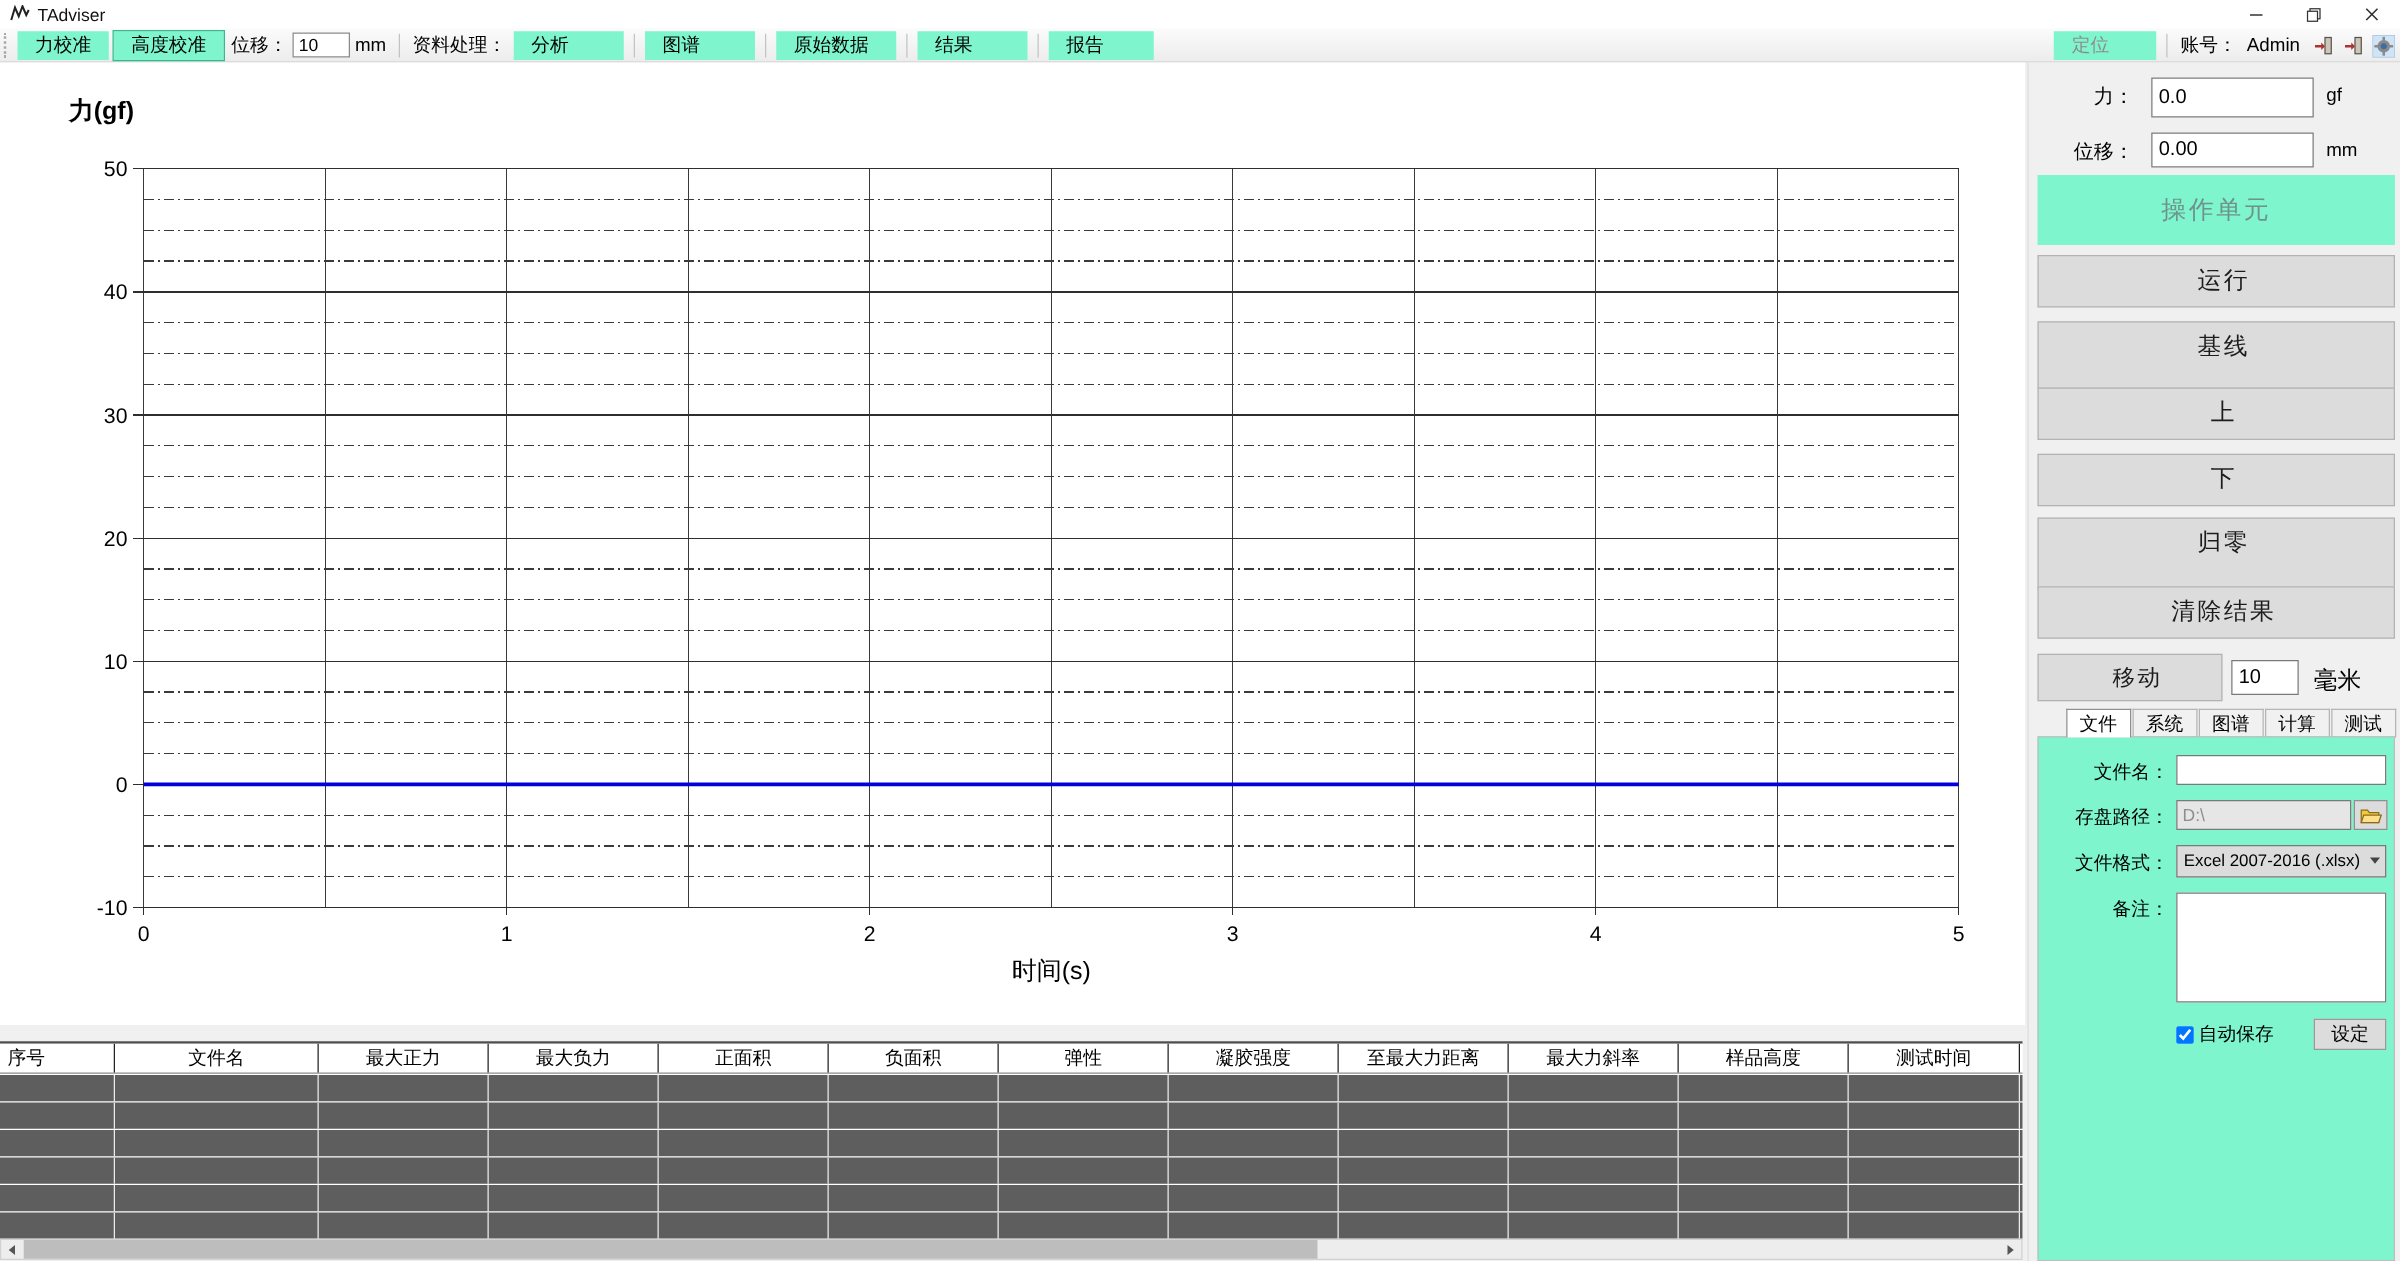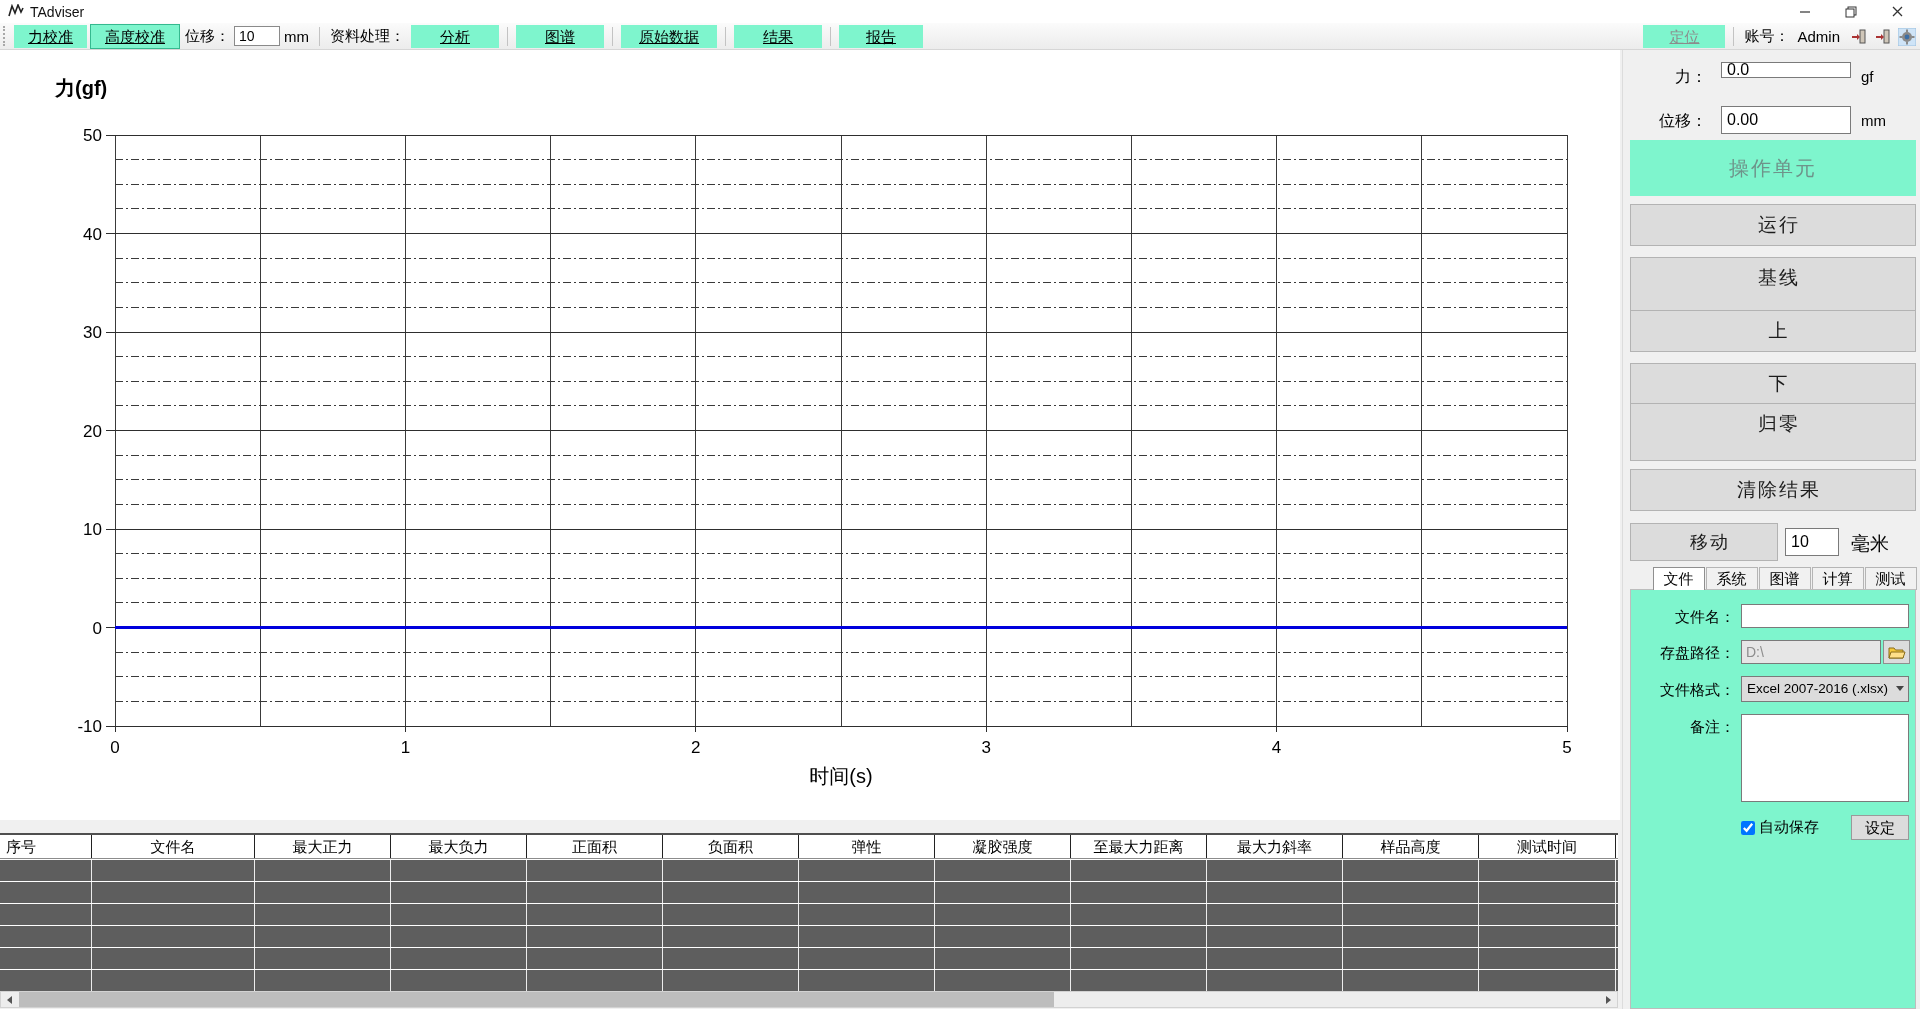--- a/index.html
+++ b/index.html
@@ -11,22 +11,22 @@
   .app-logo { position:absolute; left:8px; top:4px; width:16px; height:14px; }
   .app-title { position:absolute; left:30px; top:4px; font-size:14px; color:#111; }
   .winbtns { position:absolute; right:0; top:0; height:23px; display:flex; }
   .winbtn { width:46px; height:23px; display:flex; align-items:center; justify-content:center; }
 
   
   .toolbar { position:absolute; left:0; top:23px; width:1920px; height:27px;
     background:linear-gradient(#fbfbfb,#ececec); border-bottom:1px solid #d6d6d6;
     display:flex; align-items:center; font-size:15px; color:#000; }
   .grip { width:4px; height:20px; border-left:2px dotted #a8a8a8; margin:0 5px 0 3px; }
-  .tbtn { background:#7ef5cd; color:#000; text-align:center; padding:3px 14px; margin:0 2px;
-    font-size:15px; line-height:17px; cursor:default;text-decoration:underline; }
+  .tbtn { background:#7ef5cd; color:#000; padding:3px 14px; margin:0 2px;
+    font-size:15px; line-height:17px; cursor:default; }
   .tbtn.sel { outline:1px solid #35b98f; }
   .tlabel { margin:0 4px; }
   .vsep { width:1px; height:19px; background:#c3c3c3; margin:0 6px; }
   .tinput { width:46px; height:20px; border:1px solid #8a8a8a; background:#fff; font-size:14px;
     padding:1px 4px; font-family:inherit; }
   .toolbar-right { position:absolute; right:4px; top:2px; display:flex; align-items:center; }
   .acct-icon { width:18px; height:18px; margin-left:6px; }
 
   
   .chart-panel { position:absolute; left:0px; top:50px; width:1620px; height:770px; background:#ffffff; }
@@ -344,33 +344,33 @@
       <span class="tri-l"></span>
     </span>
   <span class="hs-thumb"></span>
   <span class="hs-arrow" style="right:0">
       <span class="tri-r"></span>
     </span>
 </div>
 
 <div class="right-panel">
   <span class="r-label" style="top:17px">力：</span>
-  <input class="r-input" style="left: 98px; top: 12px; width: 130px; height: 16px;" value="0.0">
+  <input class="r-input" style="left: 98px; top: 12px; width: 130px; height: 32px;" value="0.0">
   <span class="unit" style="left:238px; top:18px">gf</span>
 
   <span class="r-label" style="top:61px">位移：</span>
   <input class="r-input" style="left: 98px; top: 56px; width: 130px; height: 28px;" value="0.00">
   <span class="unit" style="left:238px; top:62px">mm</span>
 
   <div class="panel-btn btn-mint" style="top:90px; height:56px; line-height:56px">操作单元</div>
   <div class="panel-btn btn-gray" style="top:154px; height:42px; line-height:40px">运行</div>
   <div class="panel-btn btn-gray" style="top:207px; height:54px; line-height:40px">基线</div>
   <div class="panel-btn btn-gray" style="top:260px; height:42px; line-height:40px">上</div>
   <div class="panel-btn btn-gray" style="top:313px; height:42px; line-height:40px">下</div>
-  <div class="panel-btn btn-gray" style="top:353px; height:58px; line-height:40px">归零</div>
+  <div class="panel-btn btn-gray" style="top:364px; height:58px; line-height:40px">归零</div>
   <div class="panel-btn btn-gray" style="top:419px; height:42px; line-height:40px">清除结果</div>
 
   <div class="panel-btn btn-gray" style="top:473px; width:148px; height:38px; line-height:36px; font-size:18px">移动</div>
   <input class="r-input" style="left: 162px; top: 478px; width: 54px; height: 28px;" value="10">
   <span style="position:absolute; left:228px; top:481px; font-size:19px">毫米</span>
 
   <div class="tabstrip" id="tab-strip">
       <div class="tab active">文件</div>
       <div class="tab">系统</div>
       <div class="tab">图谱</div>

